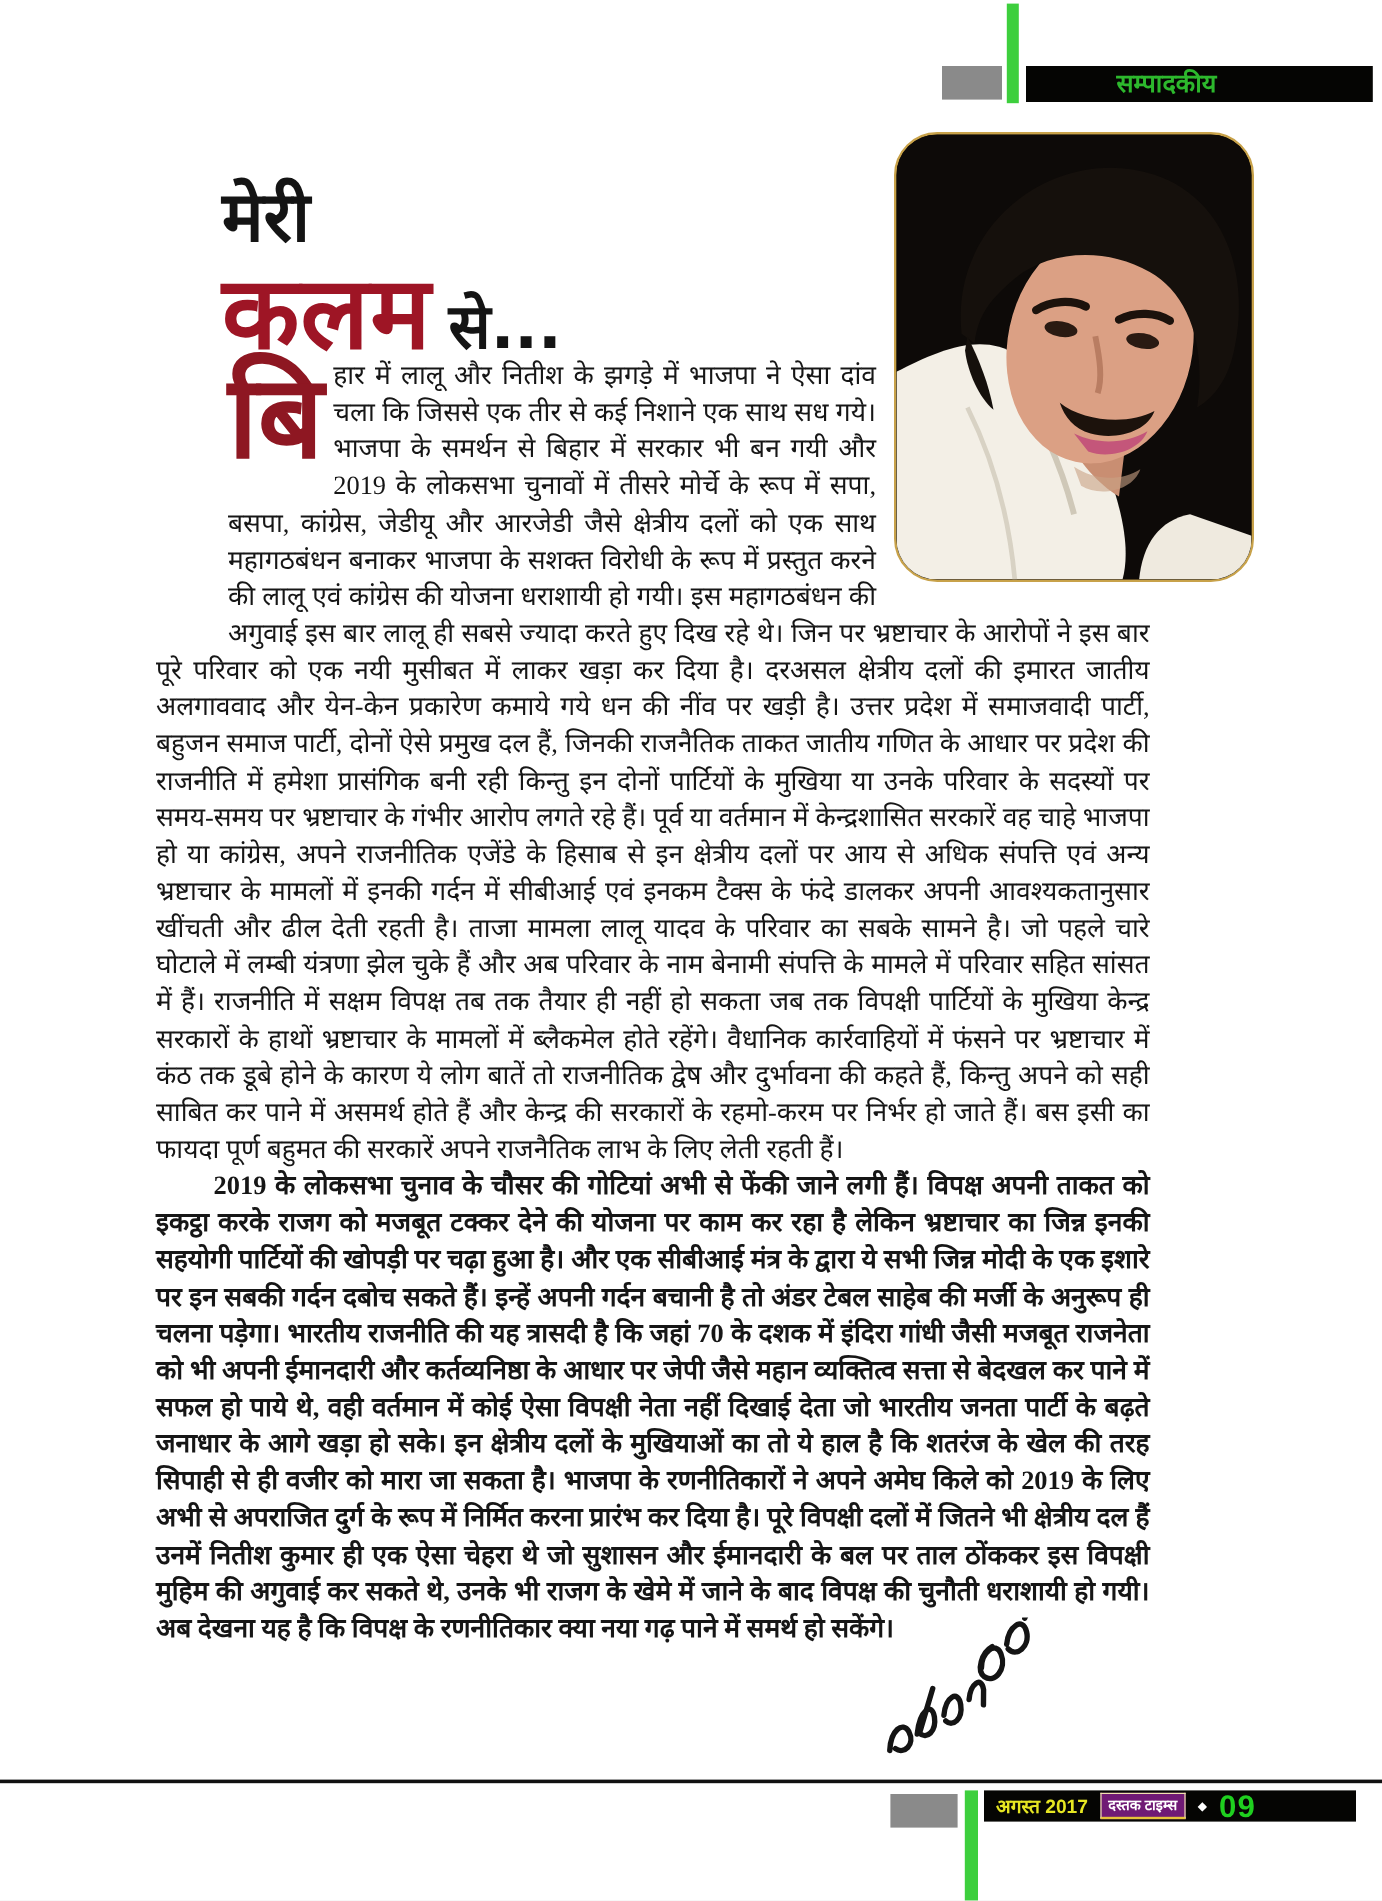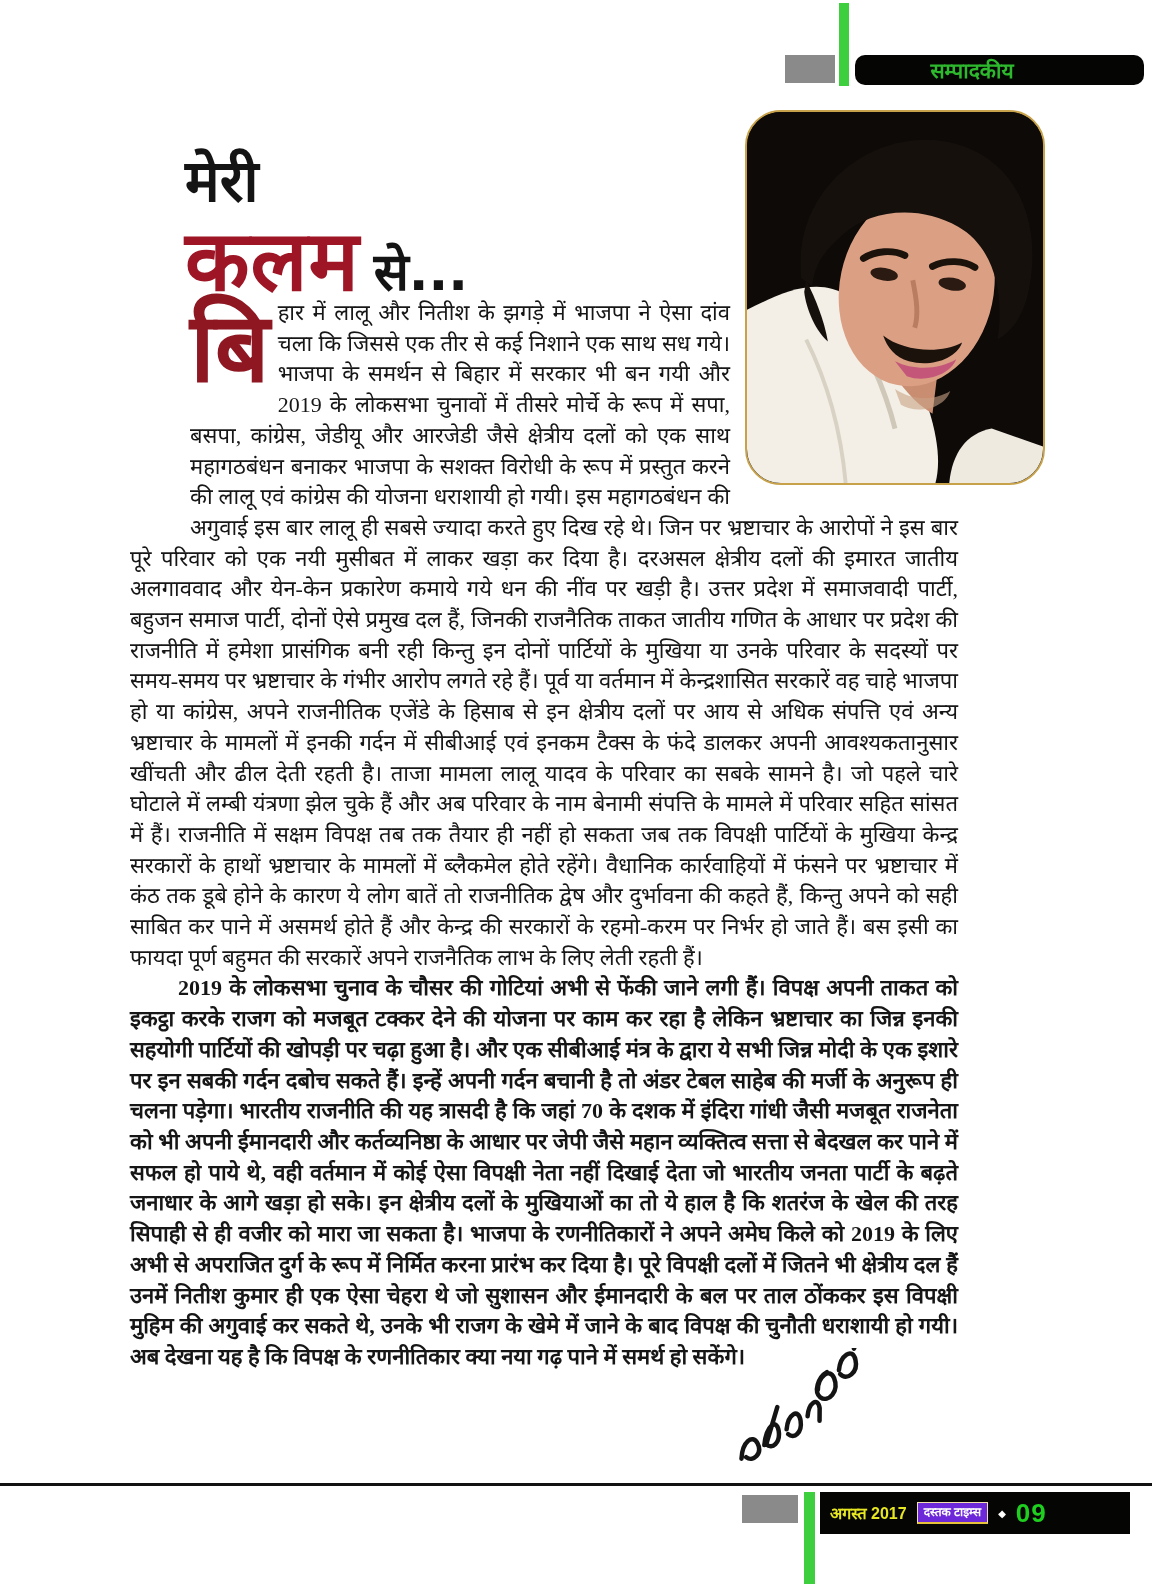--- a/index.html
+++ b/index.html
@@ -7,21 +7,21 @@
     position:relative;width:1152px;height:1584px;margin:0 auto;
     background:#ffffff;overflow:hidden;
     font-family:"Liberation Serif","DejaVu Serif",serif;
   }
 
   
   .hdr-gray{position:absolute;left:785px;top:55px;width:50px;height:28px;background:#8a8a8a;}
   .hdr-greenbar{position:absolute;left:839px;top:3px;width:10px;height:83px;background:#3dcf3d;}
   .hdr-black{
     position:absolute;left:855px;top:55px;width:289px;height:30px;background:#050503;
-    display:flex;align-items:center;justify-content:center;padding-right:55px;box-sizing:border-box;border-radius:10px;
+    display:flex;align-items:center;justify-content:center;padding-right:55px;box-sizing:border-box;
   }
   .hdr-black .hdr-label{
     color:#2db82d;font-size:21px;font-weight:bold;line-height:1;
     font-family:"Liberation Sans","DejaVu Sans",sans-serif;
   }
 
   
   .title-block{position:absolute;left:185px;top:112px;}
   .title-line1{
     font-size:58px;font-weight:bold;color:#141414;line-height:1.15;
@@ -55,27 +55,27 @@
 
   
   .signature{position:absolute;left:715px;top:1348px;width:185px;height:120px;}
   .signature svg{width:100%;height:100%;}
 
   
   .ftr-rule{position:absolute;left:0;top:1483px;width:1152px;height:3px;background:#111;}
   .ftr-gray{position:absolute;left:742px;top:1495px;width:56px;height:28px;background:#8a8a8a;}
   .ftr-greenbar{position:absolute;left:804px;top:1492px;width:11px;height:92px;background:#3dcf3d;}
   .ftr-black{
-    position:absolute;left:820px;top:1492px;width:310px;height:42px;background:#050503;
+    position:absolute;left:820px;top:1492px;width:310px;height:26px;background:#050503;
     display:flex;align-items:center;box-sizing:border-box;padding:0 10px;gap:10px;
     font-family:"Liberation Sans","DejaVu Sans",sans-serif;
   }
   .ftr-date{color:#e6e622;font-size:16px;font-weight:bold;white-space:nowrap;}
   .ftr-logo{
-    background:#6d28d9;color:#fff;border:1px solid #f2e2b0;border-bottom:2px solid #e6c23a;
+    background:#701a75;color:#fff;border:1px solid #f2e2b0;border-bottom:2px solid #e6c23a;
     font-size:12px;font-weight:bold;padding:1px 6px;white-space:nowrap;line-height:1.4;
   }
   .ftr-diamond{color:#fff;font-size:10px;}
   .ftr-pageno{color:#1fcf1f;font-size:26px;font-weight:bold;line-height:1;letter-spacing:1px;}
 </style>
 </head>
 <body>
 
 <div class="page">
 

